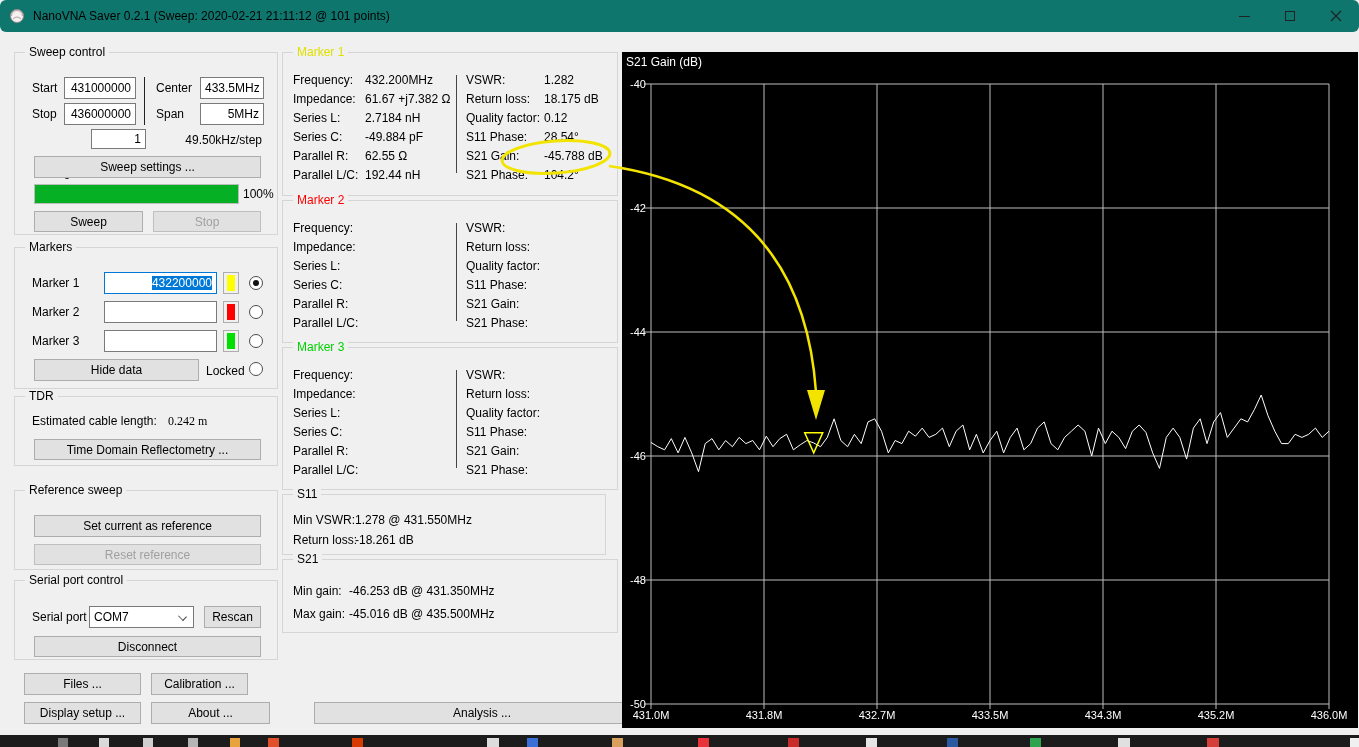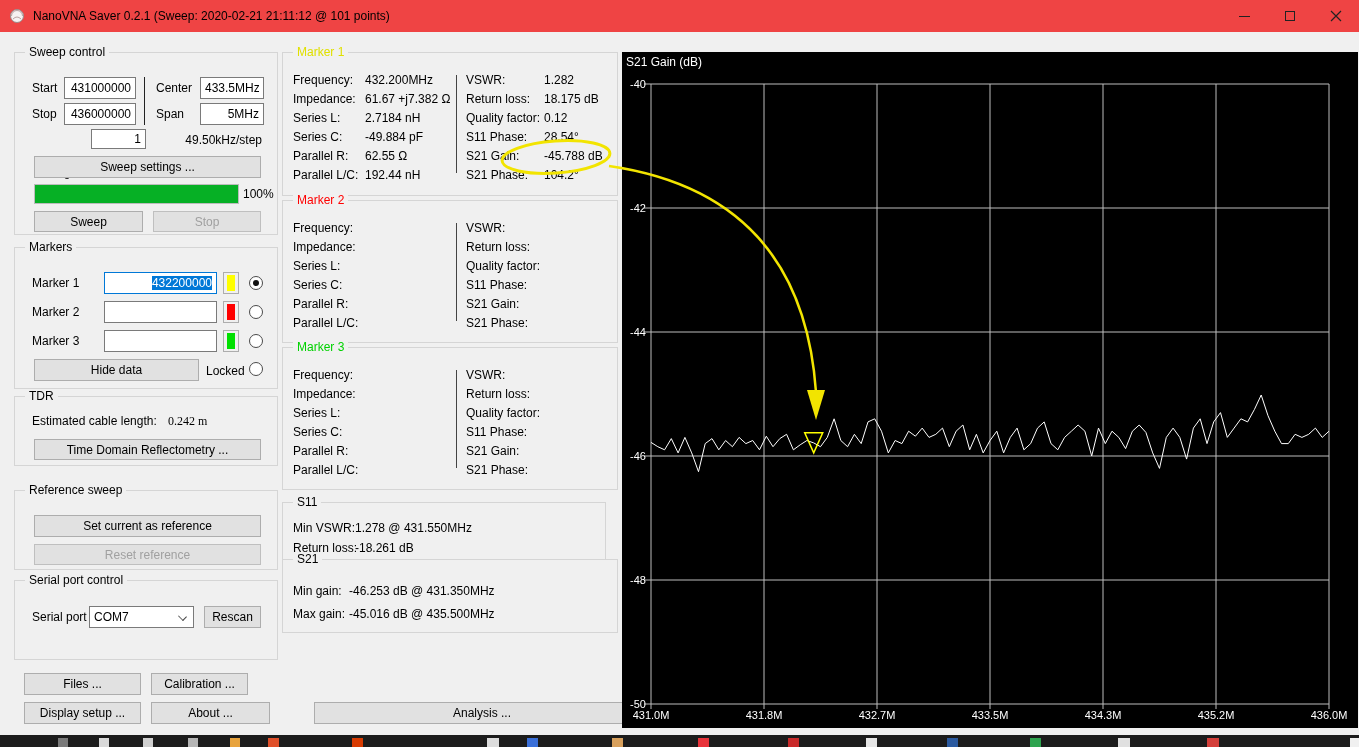--- a/index.html
+++ b/index.html
@@ -1,22 +1,22 @@
 <!DOCTYPE html>
 <html><head>
 <meta charset="utf-8">
 <style>
   * { margin:0; padding:0; box-sizing:border-box; }
   html,body { width:1359px; height:747px; overflow:hidden;
     font-family:"Liberation Sans","DejaVu Sans",sans-serif; font-size:12px; color:#000; }
   .window { position:relative; width:1359px; height:747px; background:#f0f0f0; }
 
   
-  .titlebar { position:absolute; left:0; top:0; width:1359px; height:32px; background:#ef4444;
-    display:flex; align-items:center; }
+  .titlebar { position:absolute; left:0; top:0; width:1359px; height:32px; background:#0f766e;
+    display:flex; align-items:center;border-radius:6px; }
   .titlebar .appicon { width:16px; height:16px; margin-left:9px; }
   .titlebar .title { margin-left:8px; font-size:12px; color:#000; }
   .winbtns { position:absolute; right:0; top:0; height:32px; display:flex; }
   .winbtn { width:46px; height:32px; display:flex; align-items:center; justify-content:center; cursor:pointer; }
   .glyph-min { width:11px; height:1px; background:#222; }
   .glyph-max { width:10px; height:10px; border:1px solid #222; }
 
   
   .app { position:absolute; left:0; top:32px; width:1359px; height:703px; background:#f0f0f0; }
 
@@ -169,20 +169,21 @@
     </div>
 
     <div class="groupbox" style="left:14px; top:548px; width:264px; height:80px;">
       <span class="legend">Serial port control</span>
       <span class="lbl" style="left:17px; top:29px;">Serial port</span>
       <div class="combo" style="left:74px; top:25px; width:105px;">
         <span>COM7</span>
         <span class="arrow"></span>
       </div>
       <div class="btn" style="left:189px; top:25px; width:57px; height:22px;">Rescan</div>
+      <div class="btn" style="left:19px; top:55px; width:227px; height:21px;">Disconnect</div>
     </div>
 
     <div class="btn" style="left:24px; top:641px; width:117px; height:22px;">Files ...</div>
     <div class="btn" style="left:151px; top:641px; width:97px; height:22px;">Calibration ...</div>
     <div class="btn" style="left:24px; top:670px; width:117px; height:22px;">Display setup ...</div>
     <div class="btn" style="left:151px; top:670px; width:119px; height:22px;">About ...</div>
 
     <div class="groupbox databox" style="left:282px; top:20px; width:336px; height:144px;">
         <span class="legend" style="color: rgb(224, 224, 0);">Marker 1</span>
         <div class="drow" style="left: 10px; top: 20px;"><span class="dl" style="width:72px;">Frequency:</span><span>432.200MHz</span></div>
@@ -225,21 +226,21 @@
         <div class="drow" style="left: 10px; top: 115px;"><span class="dl" style="width:72px;">Parallel L/C:</span><span></span></div>
         <div class="ddiv" style="left: 173px; top: 22px; height: 98px;"></div>
         <div class="drow" style="left: 183px; top: 20px;"><span class="dl" style="width:78px;">VSWR:</span><span></span></div>
         <div class="drow" style="left: 183px; top: 39px;"><span class="dl" style="width:78px;">Return loss:</span><span></span></div>
         <div class="drow" style="left: 183px; top: 58px;"><span class="dl" style="width:78px;">Quality factor:</span><span></span></div>
         <div class="drow" style="left: 183px; top: 77px;"><span class="dl" style="width:78px;">S11 Phase:</span><span></span></div>
         <div class="drow" style="left: 183px; top: 96px;"><span class="dl" style="width:78px;">S21 Gain:</span><span></span></div>
         <div class="drow" style="left: 183px; top: 115px;"><span class="dl" style="width:78px;">S21 Phase:</span><span></span></div>
       </div>
 
-    <div class="groupbox" style="left:282px; top:462px; width:324px; height:61px;margin-top:8px;">
+    <div class="groupbox" style="left:282px; top:462px; width:324px; height:61px;">
       <span class="legend">S11</span>
       <span class="lbl" style="left:10px; top:18px;">Min VSWR:</span>
       <span class="lbl" style="left:72px; top:18px;">1.278 @ 431.550MHz</span>
       <span class="lbl" style="left:10px; top:38px;">Return loss:</span>
       <span class="lbl" style="left:72px; top:38px;">-18.261 dB</span>
     </div>
 
     <div class="groupbox" style="left:282px; top:527px; width:336px; height:74px;">
       <span class="legend">S21</span>
       <span class="lbl" style="left:10px; top:24px;">Min gain:</span>

